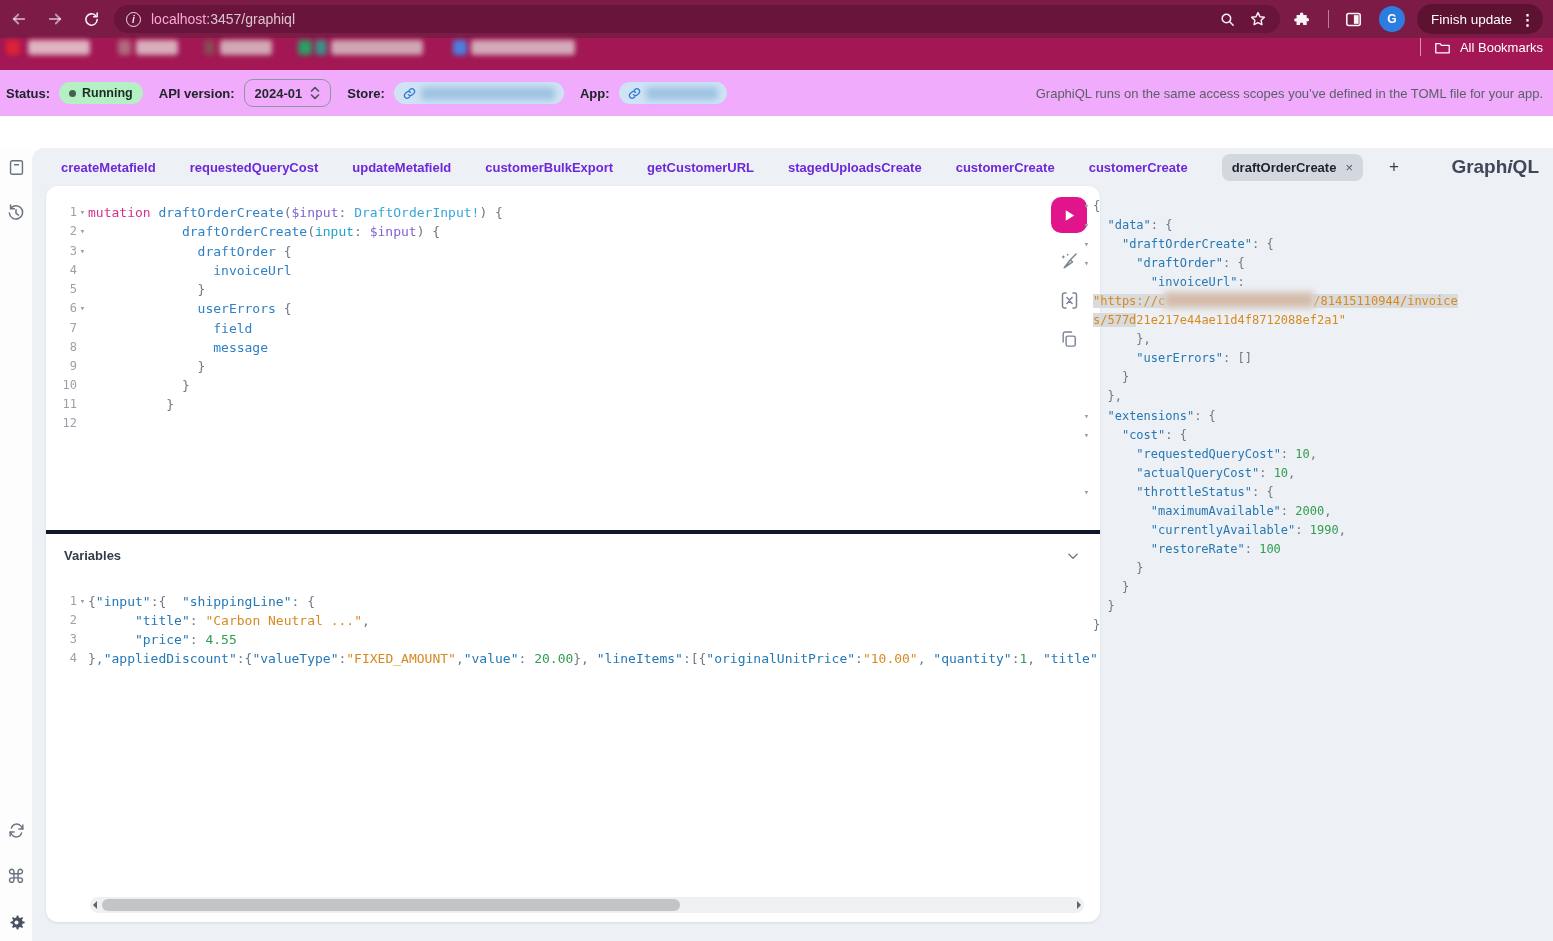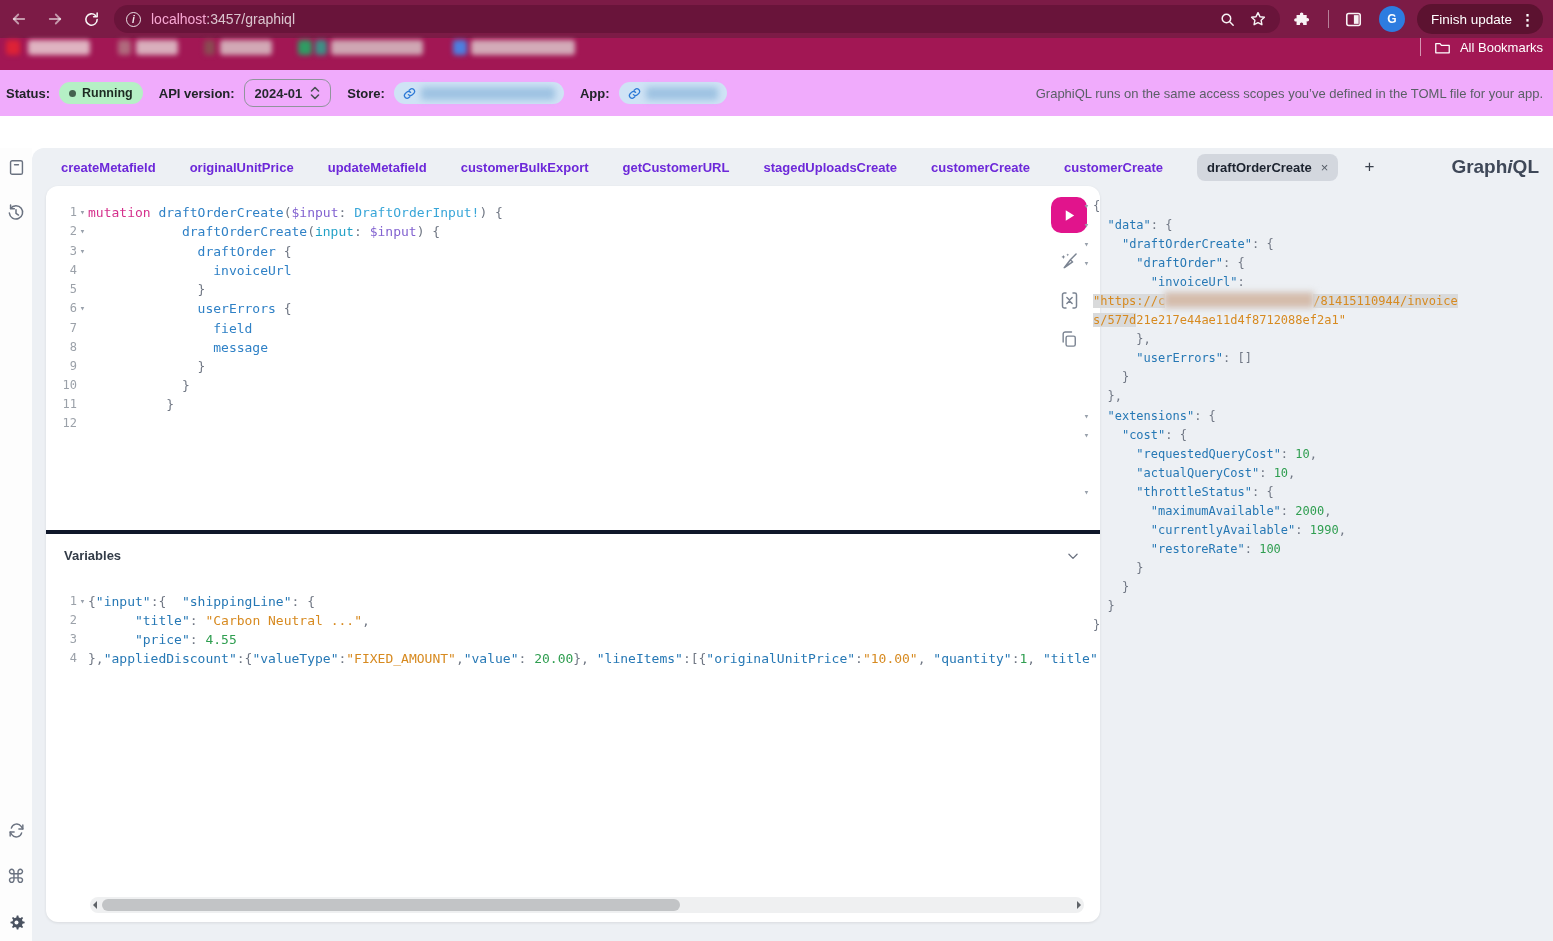--- a/index.html
+++ b/index.html
@@ -253,21 +253,21 @@
       <svg width="21" height="21" viewBox="0 0 24 24" fill="currentColor">
           <path d="M12 7.5a4.5 4.5 0 1 0 0 9 4.5 4.5 0 0 0 0-9zm9.3 5.4v-1.8l-2.4-.5a7 7 0 0 0-.7-1.7l1.4-2-1.3-1.3-2 1.4c-.5-.3-1.1-.5-1.7-.7l-.5-2.4h-1.8l-.5 2.4c-.6.2-1.2.4-1.7.7l-2-1.4-1.3 1.3 1.4 2c-.3.5-.5 1.1-.7 1.7l-2.4.5v1.8l2.4.5c.2.6.4 1.2.7 1.7l-1.4 2 1.3 1.3 2-1.4c.5.3 1.1.5 1.7.7l.5 2.4h1.8l.5-2.4c.6-.2 1.2-.4 1.7-.7l2 1.4 1.3-1.3-1.4-2c.3-.5.5-1.1.7-1.7z"></path>
           <circle cx="12" cy="12" r="2.3" fill="#fdfdfd"></circle>
         </svg>
     </span>
   </div>
 
   <div class="tab-bar">
     <div class="tab-list">
         <div class="tab">createMetafield</div>
-        <div class="tab">originalUnitPrice</div>
+        <div class="tab">requestedQueryCost</div>
         <div class="tab">updateMetafield</div>
         <div class="tab">customerBulkExport</div>
         <div class="tab">getCustomerURL</div>
         <div class="tab">stagedUploadsCreate</div>
         <div class="tab">customerCreate</div>
         <div class="tab">customerCreate</div>
       </div>
     <div class="tab-active">
       <span class="lbl">draftOrderCreate</span>
       <span class="tab-close">×</span>

